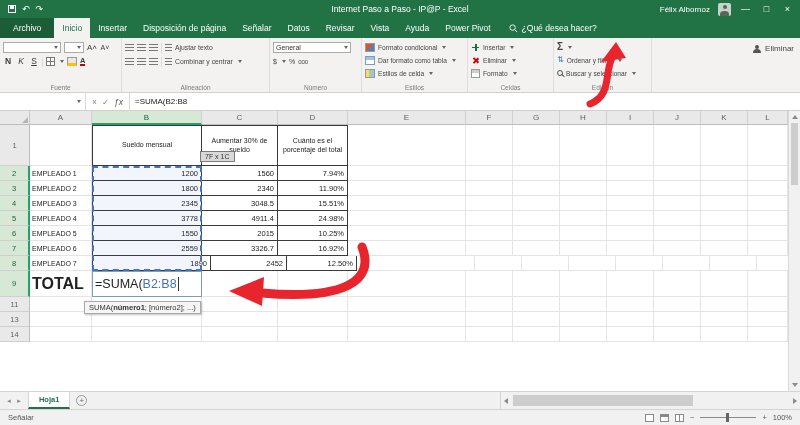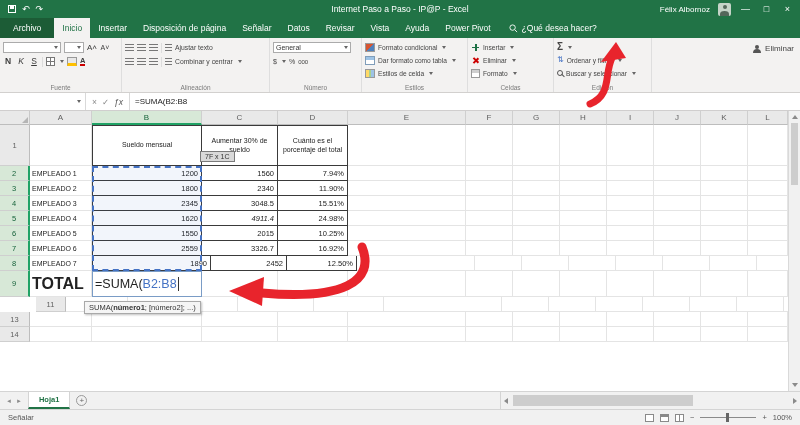--- a/index.html
+++ b/index.html
@@ -392,22 +392,22 @@
             <div class="cell" style="width: 47px;"></div>
             <div class="cell" style="width: 47px;"></div>
             <div class="cell" style="width: 47px;"></div>
             <div class="cell" style="width: 47px;"></div>
             <div class="cell" style="width: 47px;"></div>
             <div class="cell" style="width: 40px;"></div>
           </div>
           <div class="grow" style="height: 15px;">
             <div class="rowhdr sel">5</div>
             <div class="cell c-emp" style="width: 62px;">EMPLEADO 4</div>
-            <div class="cell tbl tbl-left c-num" style="width: 110px;">1620</div>
-            <div class="cell tbl c-num" style="width: 76px; font-style: italic;">4911.4</div>
+            <div class="cell tbl tbl-left c-num" style="width: 110px;">3778</div>
+            <div class="cell tbl c-num" style="width: 76px;">4911.4</div>
             <div class="cell tbl c-num" style="width: 70px;">24.98%</div>
             <div class="cell" style="width: 118px;"></div>
             <div class="cell" style="width: 47px;"></div>
             <div class="cell" style="width: 47px;"></div>
             <div class="cell" style="width: 47px;"></div>
             <div class="cell" style="width: 47px;"></div>
             <div class="cell" style="width: 47px;"></div>
             <div class="cell" style="width: 47px;"></div>
             <div class="cell" style="width: 40px;"></div>
           </div>
@@ -468,21 +468,21 @@
             <div class="cell" style="width: 70px;"></div>
             <div class="cell" style="width: 118px;"></div>
             <div class="cell" style="width: 47px;"></div>
             <div class="cell" style="width: 47px;"></div>
             <div class="cell" style="width: 47px;"></div>
             <div class="cell" style="width: 47px;"></div>
             <div class="cell" style="width: 47px;"></div>
             <div class="cell" style="width: 47px;"></div>
             <div class="cell" style="width: 40px;"></div>
           </div>
-          <div class="grow" style="height: 15px; padding-left: 36px;">
+          <div class="grow" style="height: 15px;">
             <div class="rowhdr">11</div>
             <div class="cell" style="width: 62px;"></div>
             <div class="cell" style="width: 110px;"></div>
             <div class="cell" style="width: 76px;"></div>
             <div class="cell" style="width: 70px;"></div>
             <div class="cell" style="width: 118px;"></div>
             <div class="cell" style="width: 47px;"></div>
             <div class="cell" style="width: 47px;"></div>
             <div class="cell" style="width: 47px;"></div>
             <div class="cell" style="width: 47px;"></div>

